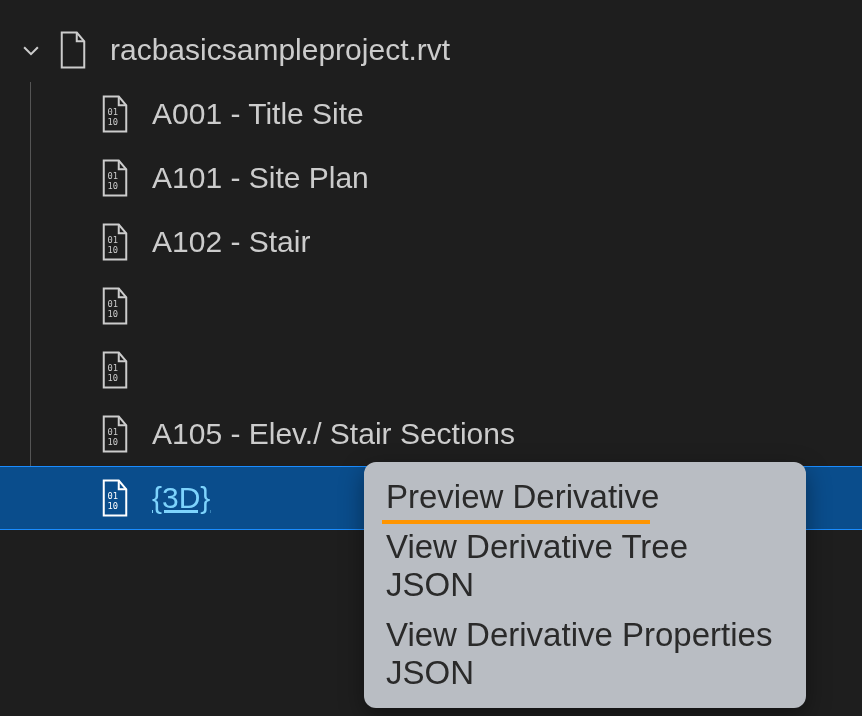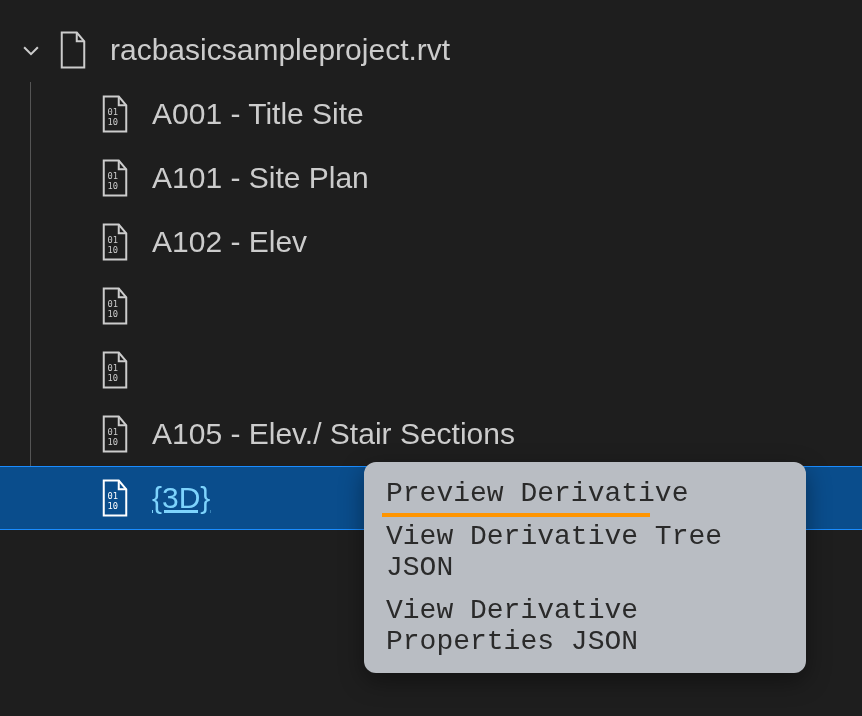--- a/index.html
+++ b/index.html
@@ -75,25 +75,24 @@
       left: 364px;
       top: 462px;
       background: #b9bdc3;
       border-radius: 12px;
       padding: 10px 0;
       box-shadow: 0 8px 24px rgba(0,0,0,0.4);
       width: 442px;
     }
     .context-item {
       padding: 6px 22px 6px 22px;
-      font-size: 28px;
+      font-size: 33px;
       color: #2a2a2a;
       cursor: pointer;
       position: relative;
-      font-family: Liberation Mono, monospace;
     }
     .context-item.highlighted::after {
       content: "";
       position: absolute;
       left: 18px;
       bottom: -2px;
       width: 268px;
       height: 4px;
       background: #ff9500;
     }
@@ -145,21 +144,21 @@
 
   <div class="tree-row child">
     <span class="binary-icon">
       <svg viewBox="0 0 24 30" fill="none" stroke="#cccccc" stroke-width="1.6">
         <path d="M3 1 H15 L21 8 V29 H3 Z"></path>
         <path d="M15 1 V8 H21"></path>
         <text x="6" y="16" font-size="7" fill="#cccccc" stroke="none" font-family="monospace">01</text>
         <text x="6" y="24" font-size="7" fill="#cccccc" stroke="none" font-family="monospace">10</text>
       </svg>
     </span>
-    <span class="label">A102 - Elev</span>
+    <span class="label">A102 - Stair</span>
   </div>
 
   <div class="tree-row child">
     <span class="binary-icon">
       <svg viewBox="0 0 24 30" fill="none" stroke="#cccccc" stroke-width="1.6">
         <path d="M3 1 H15 L21 8 V29 H3 Z"></path>
         <path d="M15 1 V8 H21"></path>
         <text x="6" y="16" font-size="7" fill="#cccccc" stroke="none" font-family="monospace">01</text>
         <text x="6" y="24" font-size="7" fill="#cccccc" stroke="none" font-family="monospace">10</text>
       </svg>

